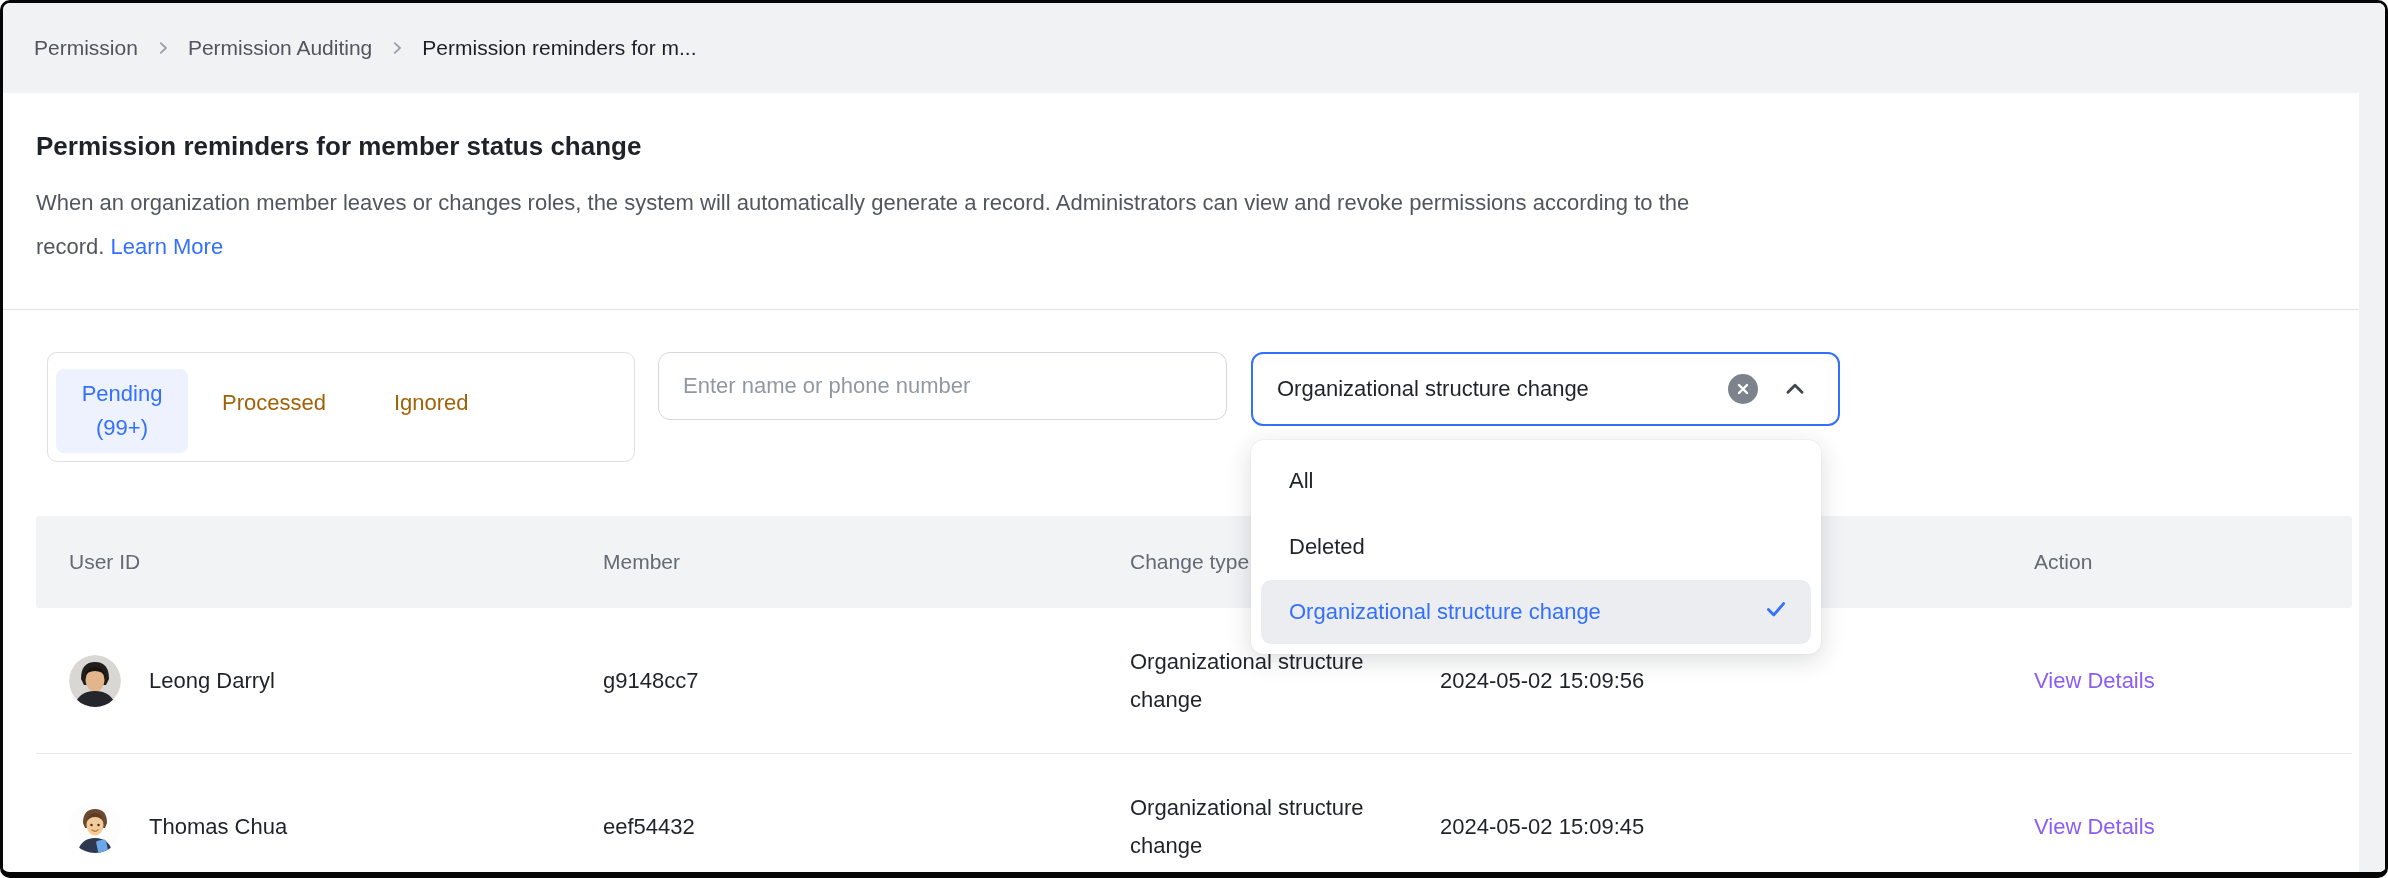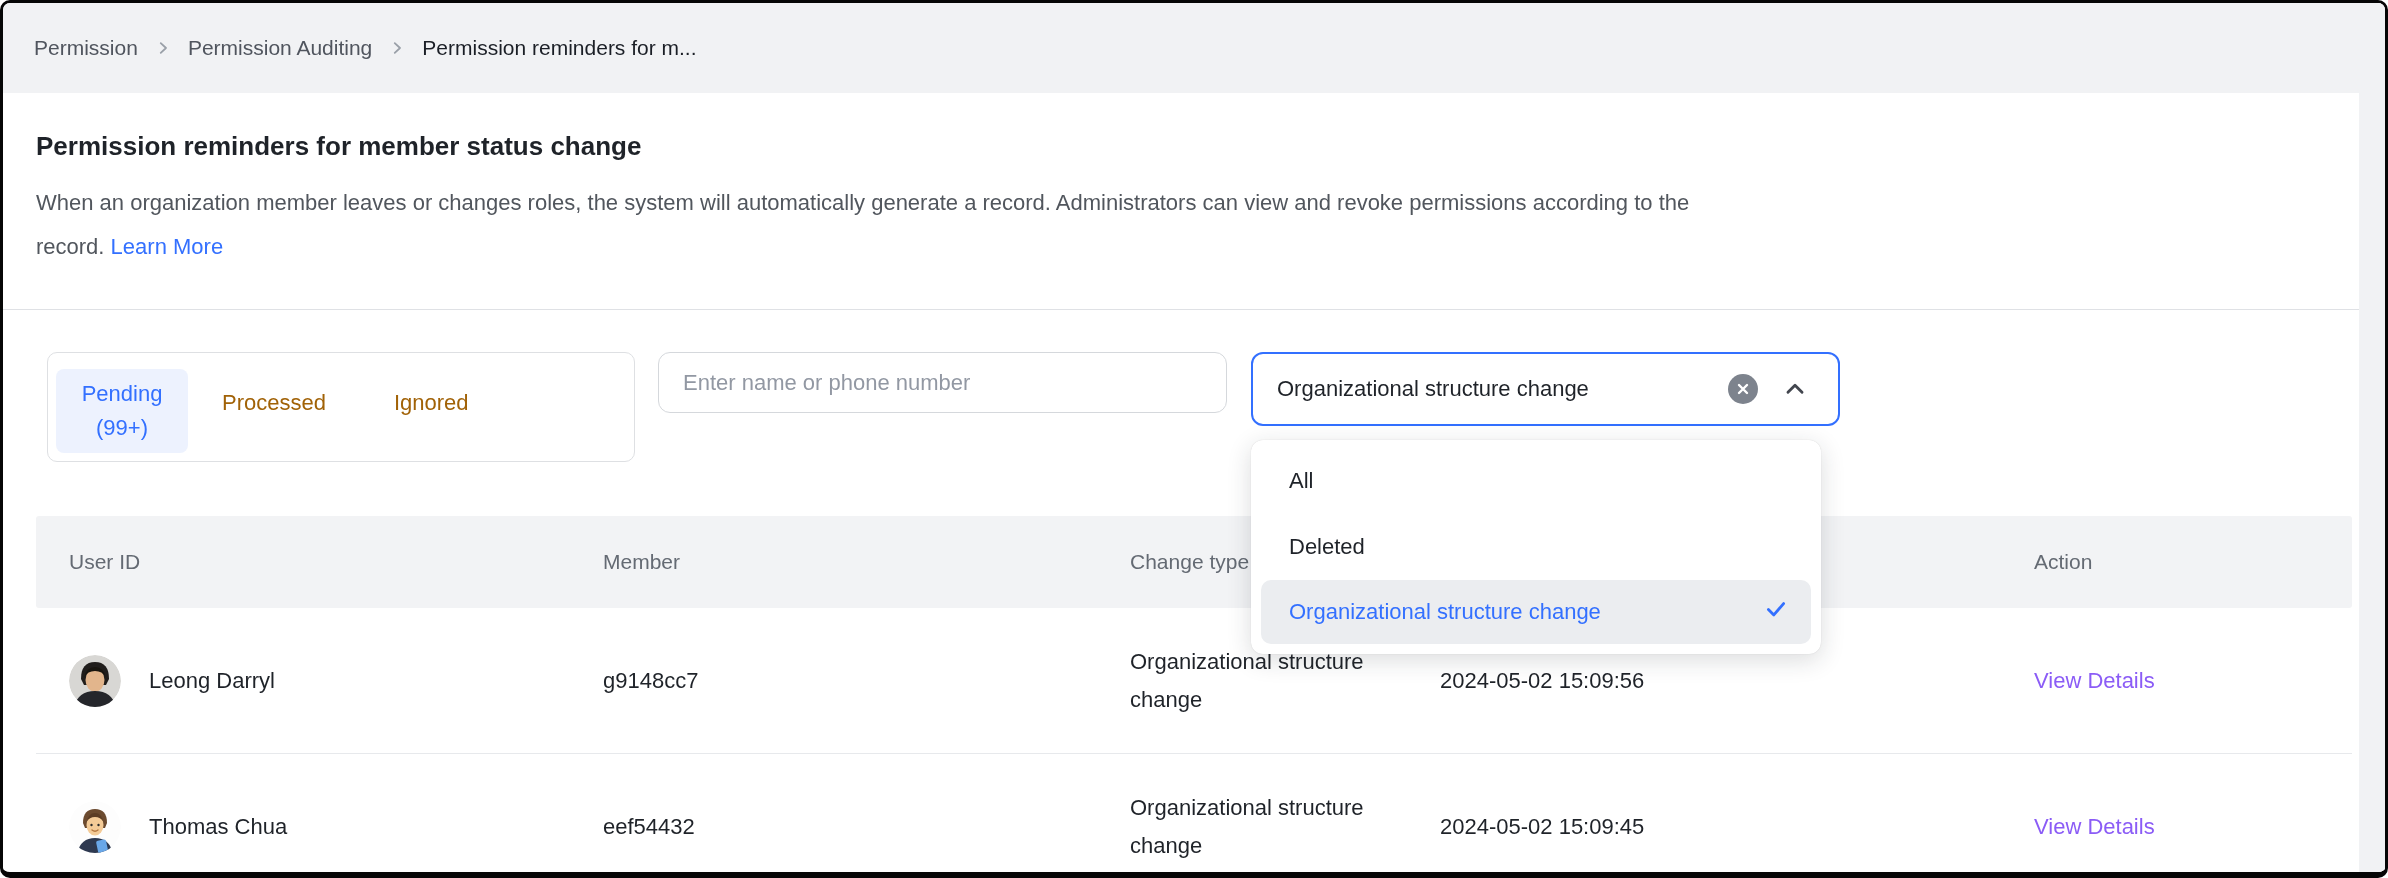--- a/index.html
+++ b/index.html
@@ -16,21 +16,21 @@
   .page-header{padding:36px 33px 0 33px;}
   .page-title{margin:0 0 18px 0;font-size:26px;line-height:34px;font-weight:600;color:#1f2329;}
   .page-desc{margin:0 0 40px 0;font-size:22px;line-height:44px;color:#51565d;}
   .learn-more{color:#3370ff;text-decoration:none;cursor:pointer;}
   .divider{height:1px;background:#dfe1e5;}
   
   .controls{position:relative;z-index:5;display:flex;align-items:flex-start;padding:42px 0 0 44px;}
   .tab-group{box-sizing:border-box;width:588px;min-height:101px;border:1px solid #dee0e3;border-radius:10px;background:#fff;padding:8px;display:flex;align-items:flex-start;}
   .tab{font-size:22px;color:#a16207;line-height:30px;margin-top:27px;padding:0 34px;cursor:pointer;white-space:nowrap;}
   .tab.active{width:132px;margin-top:8px;padding:8px 0;background:#edf2fe;border-radius:8px;color:#3370ff;text-align:center;line-height:34px;white-space:normal;}
-  .search-box{box-sizing:border-box;margin-left:23px;width:569px;height:61px;border:1px solid #d5d8dc;border-radius:12px;background:#fff;}
+  .search-box{box-sizing:border-box;margin-left:23px;width:569px;height:68px;border:1px solid #d5d8dc;border-radius:12px;background:#fff;}
   .search-box input{box-sizing:border-box;width:100%;height:100%;border:0;outline:none;background:transparent;border-radius:12px;padding:0 24px;font-size:22px;color:#1f2329;font-family:inherit;}
   .search-box input::placeholder{color:#9298a3;}
   .select{box-sizing:border-box;position:relative;margin-left:24px;width:589px;height:74px;border:2px solid #3370ff;border-radius:12px;background:#fff;display:flex;align-items:center;padding:0 110px 0 24px;cursor:pointer;z-index:40;}
   .select-value{font-size:22px;color:#1f2329;white-space:nowrap;overflow:hidden;}
   .clear-btn{position:absolute;right:80px;top:50%;transform:translateY(-50%);width:30px;height:30px;border-radius:50%;background:#7d838d;display:flex;align-items:center;justify-content:center;cursor:pointer;}
   .chevron{position:absolute;right:30px;top:50%;transform:translateY(-50%);display:flex;cursor:pointer;}
   
   .dropdown-panel{position:absolute;left:-2px;top:calc(100% + 16px);width:570px;background:#fff;border-radius:12px;box-shadow:0 6px 24px rgba(31,35,41,0.16),0 0 1px rgba(31,35,41,0.2);padding:8px 0 10px 0;z-index:50;}
   .option{height:66px;display:flex;align-items:center;padding:0 28px 0 38px;font-size:22px;color:#1f2329;cursor:pointer;}
   .option.selected{height:64px;margin:0 10px;padding:0 22px 0 28px;border-radius:10px;background:#ebedf0;color:#3370ff;justify-content:space-between;}

